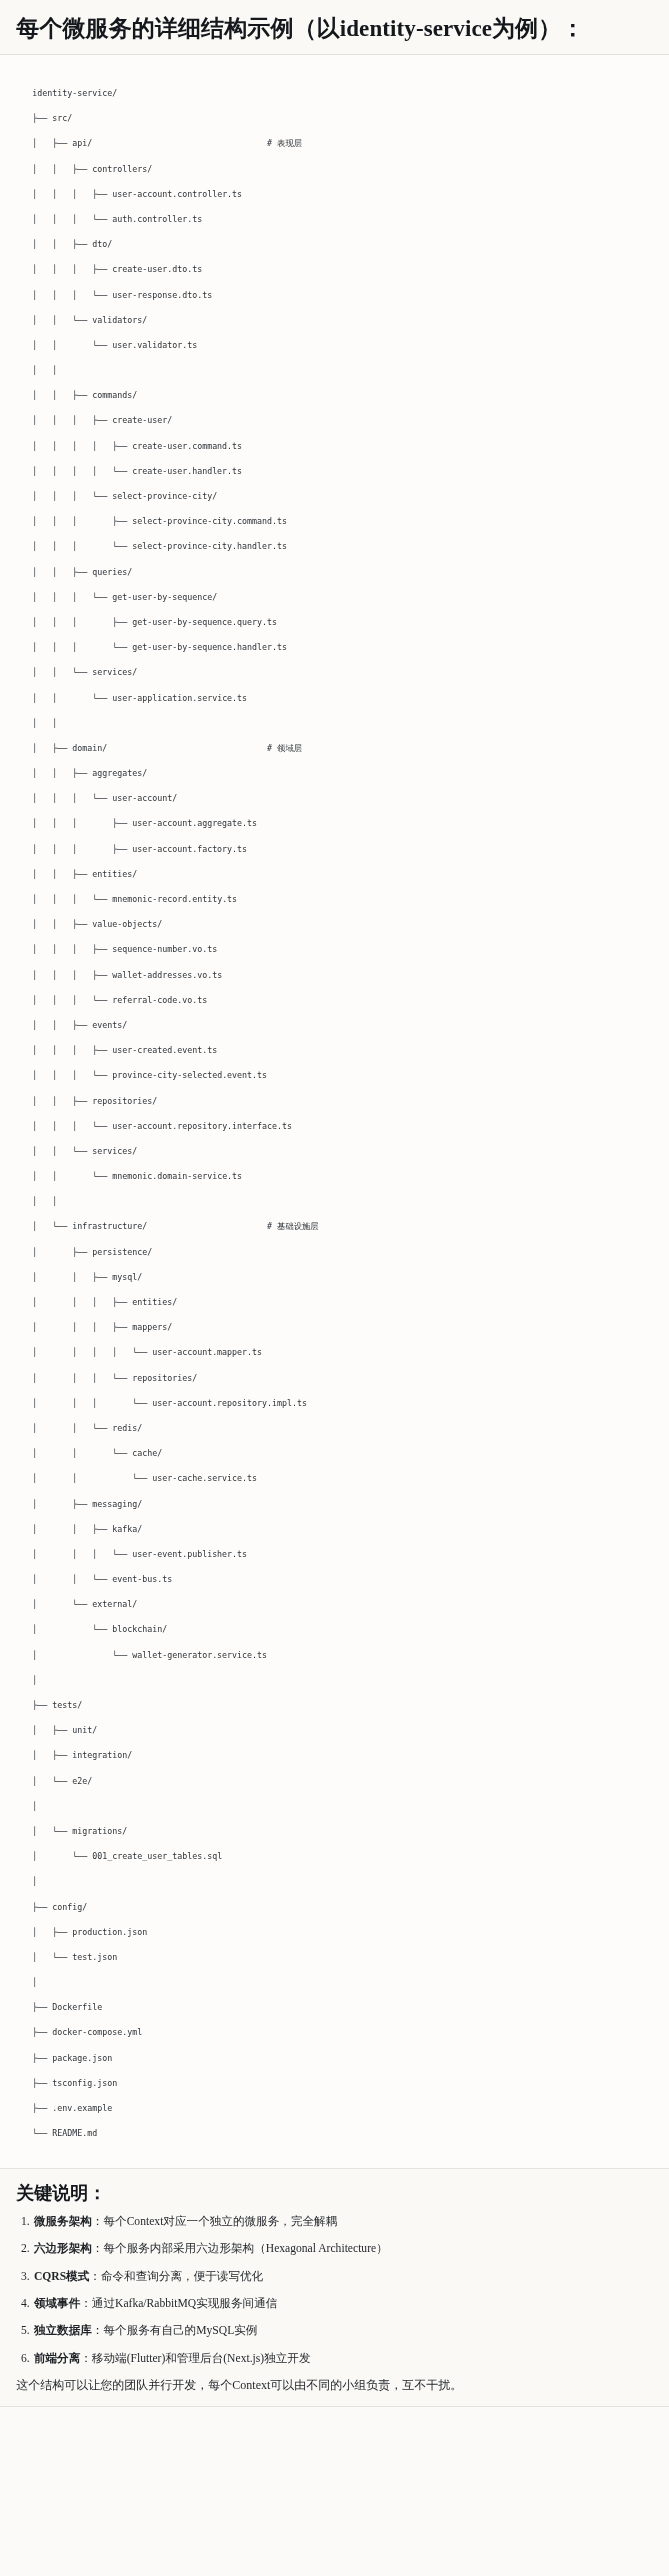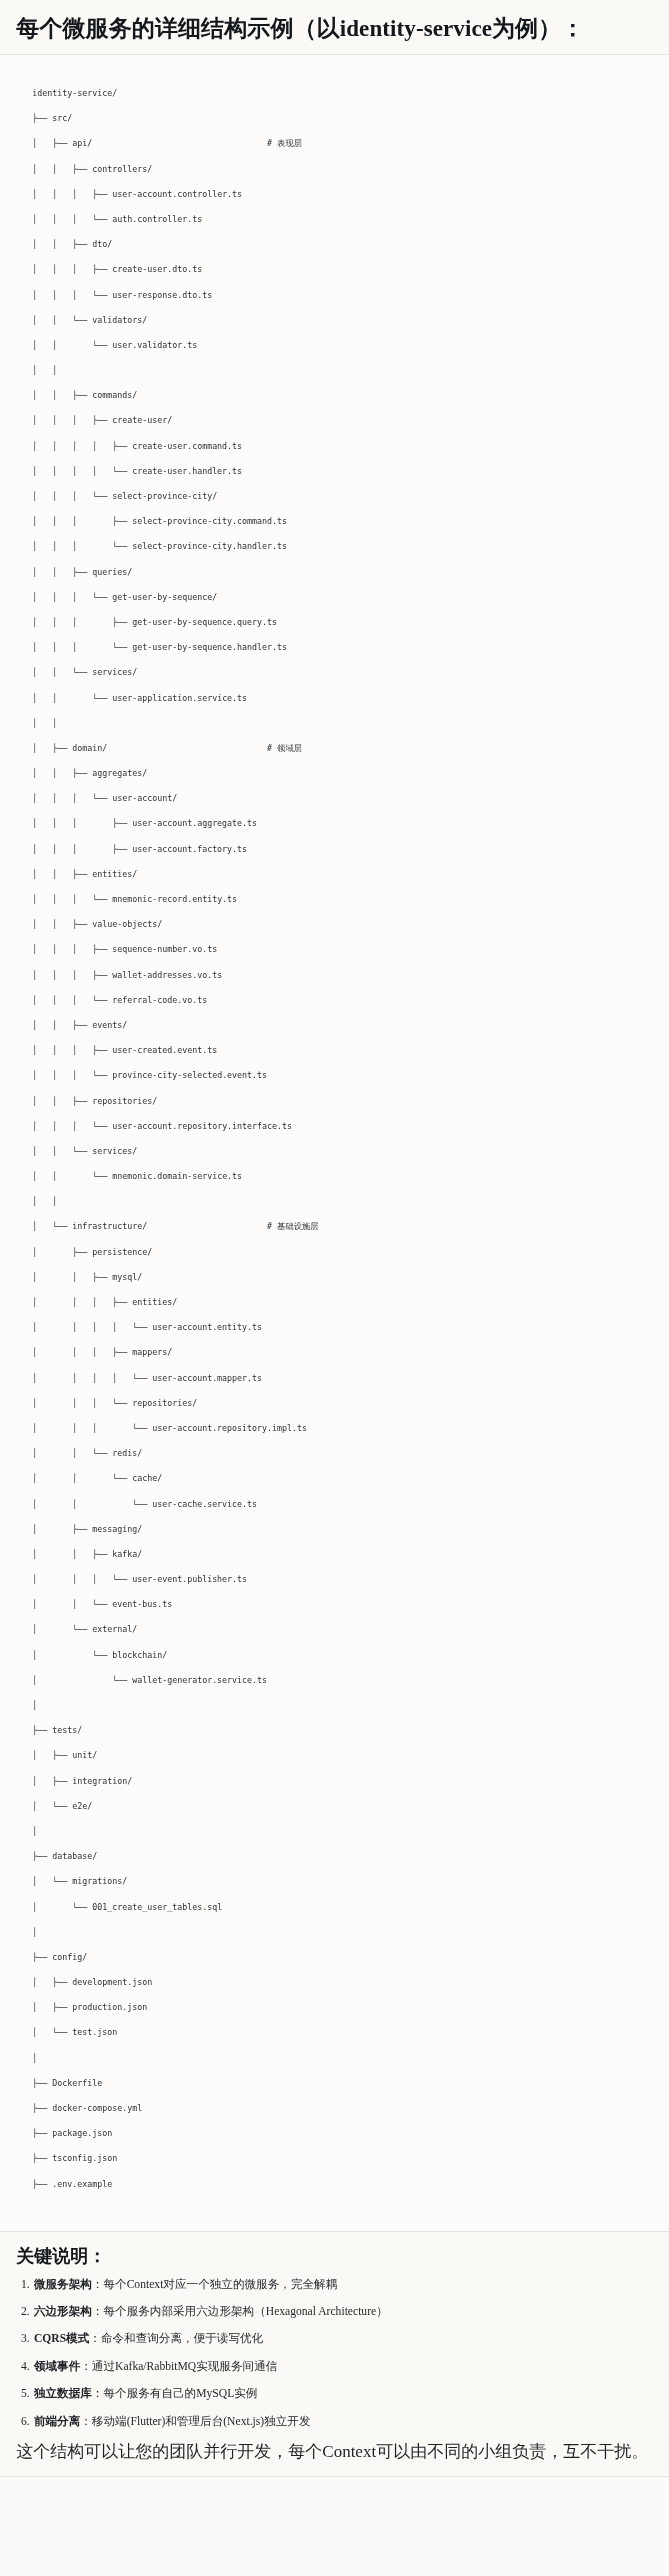--- a/index.html
+++ b/index.html
@@ -79,21 +79,21 @@
     padding-left: 1.3px;
   }
   ol.notes-list > li:last-child { margin-bottom: 6.3px; }
   .note-term {
     font-weight: bold;
   }
   .note-sep { font-weight: normal; }
   .note-text { font-weight: normal; }
 
   .notes-footer {
-    font-size: 17px;
+    font-size: 12px;
     line-height: 1.5;
     margin: 8.8px 0 0 0;
     padding-bottom: 5px;
     color: #1f2328;
   }
   .footer-rule {
     height: 0;
     border-top: 0.6px solid #e4e2dd;
     margin: 0;
   }
@@ -148,56 +148,53 @@
 <span class="tree-line"><span>│   │   │   └── </span><span>province-city-selected.event.ts</span></span>
 <span class="tree-line"><span>│   │   ├── </span><span>repositories/</span></span>
 <span class="tree-line"><span>│   │   │   └── </span><span>user-account.repository.interface.ts</span></span>
 <span class="tree-line"><span>│   │   └── </span><span>services/</span></span>
 <span class="tree-line"><span>│   │       └── </span><span>mnemonic.domain-service.ts</span></span>
 <span class="tree-line"><span>│   │</span><span></span></span>
 <span class="tree-line"><span>│   └── </span><span>infrastructure/</span><span>                        </span><span class="cmt"># 基础设施层</span></span>
 <span class="tree-line"><span>│       ├── </span><span>persistence/</span></span>
 <span class="tree-line"><span>│       │   ├── </span><span>mysql/</span></span>
 <span class="tree-line"><span>│       │   │   ├── </span><span>entities/</span></span>
-<span class="tree-line"><span>│       │   │   │   └── </span><span>user-account.entity.ts</span></span>
 <span class="tree-line"><span>│       │   │   ├── </span><span>mappers/</span></span>
 <span class="tree-line"><span>│       │   │   │   └── </span><span>user-account.mapper.ts</span></span>
 <span class="tree-line"><span>│       │   │   └── </span><span>repositories/</span></span>
 <span class="tree-line"><span>│       │   │       └── </span><span>user-account.repository.impl.ts</span></span>
 <span class="tree-line"><span>│       │   └── </span><span>redis/</span></span>
 <span class="tree-line"><span>│       │       └── </span><span>cache/</span></span>
 <span class="tree-line"><span>│       │           └── </span><span>user-cache.service.ts</span></span>
 <span class="tree-line"><span>│       ├── </span><span>messaging/</span></span>
 <span class="tree-line"><span>│       │   ├── </span><span>kafka/</span></span>
 <span class="tree-line"><span>│       │   │   └── </span><span>user-event.publisher.ts</span></span>
 <span class="tree-line"><span>│       │   └── </span><span>event-bus.ts</span></span>
 <span class="tree-line"><span>│       └── </span><span>external/</span></span>
 <span class="tree-line"><span>│           └── </span><span>blockchain/</span></span>
 <span class="tree-line"><span>│               └── </span><span>wallet-generator.service.ts</span></span>
 <span class="tree-line"><span>│</span><span></span></span>
 <span class="tree-line"><span>├── </span><span>tests/</span></span>
 <span class="tree-line"><span>│   ├── </span><span>unit/</span></span>
 <span class="tree-line"><span>│   ├── </span><span>integration/</span></span>
 <span class="tree-line"><span>│   └── </span><span>e2e/</span></span>
 <span class="tree-line"><span>│</span><span></span></span>
-<span class="tree-line"><span>├── </span><span>database/</span></span>
 <span class="tree-line"><span>│   └── </span><span>migrations/</span></span>
 <span class="tree-line"><span>│       └── </span><span>001_create_user_tables.sql</span></span>
 <span class="tree-line"><span>│</span><span></span></span>
 <span class="tree-line"><span>├── </span><span>config/</span></span>
-<span class="tree-line"><span>│   ├── </span><span>development.json</span></span>
 <span class="tree-line"><span>│   ├── </span><span>production.json</span></span>
 <span class="tree-line"><span>│   └── </span><span>test.json</span></span>
 <span class="tree-line"><span>│</span><span></span></span>
 <span class="tree-line"><span>├── </span><span>Dockerfile</span></span>
 <span class="tree-line"><span>├── </span><span>docker-compose.yml</span></span>
 <span class="tree-line"><span>├── </span><span>package.json</span></span>
 <span class="tree-line"><span>├── </span><span>tsconfig.json</span></span>
 <span class="tree-line"><span>├── </span><span>.env.example</span></span>
-</pre>
+<span class="tree-line"><span>└── </span><span>README.md</span></span></pre>
 </section>
 
 <section class="notes">
   <h2 class="notes-title">关键说明：</h2>
 
   <ol class="notes-list" id="notes-list">
       <li><span class="note-term">微服务架构</span><span class="note-sep">：</span><span class="note-text">每个Context对应一个独立的微服务，完全解耦</span></li>
       <li><span class="note-term">六边形架构</span><span class="note-sep">：</span><span class="note-text">每个服务内部采用六边形架构（Hexagonal Architecture）</span></li>
       <li><span class="note-term">CQRS模式</span><span class="note-sep">：</span><span class="note-text">命令和查询分离，便于读写优化</span></li>
       <li><span class="note-term">领域事件</span><span class="note-sep">：</span><span class="note-text">通过Kafka/RabbitMQ实现服务间通信</span></li>

